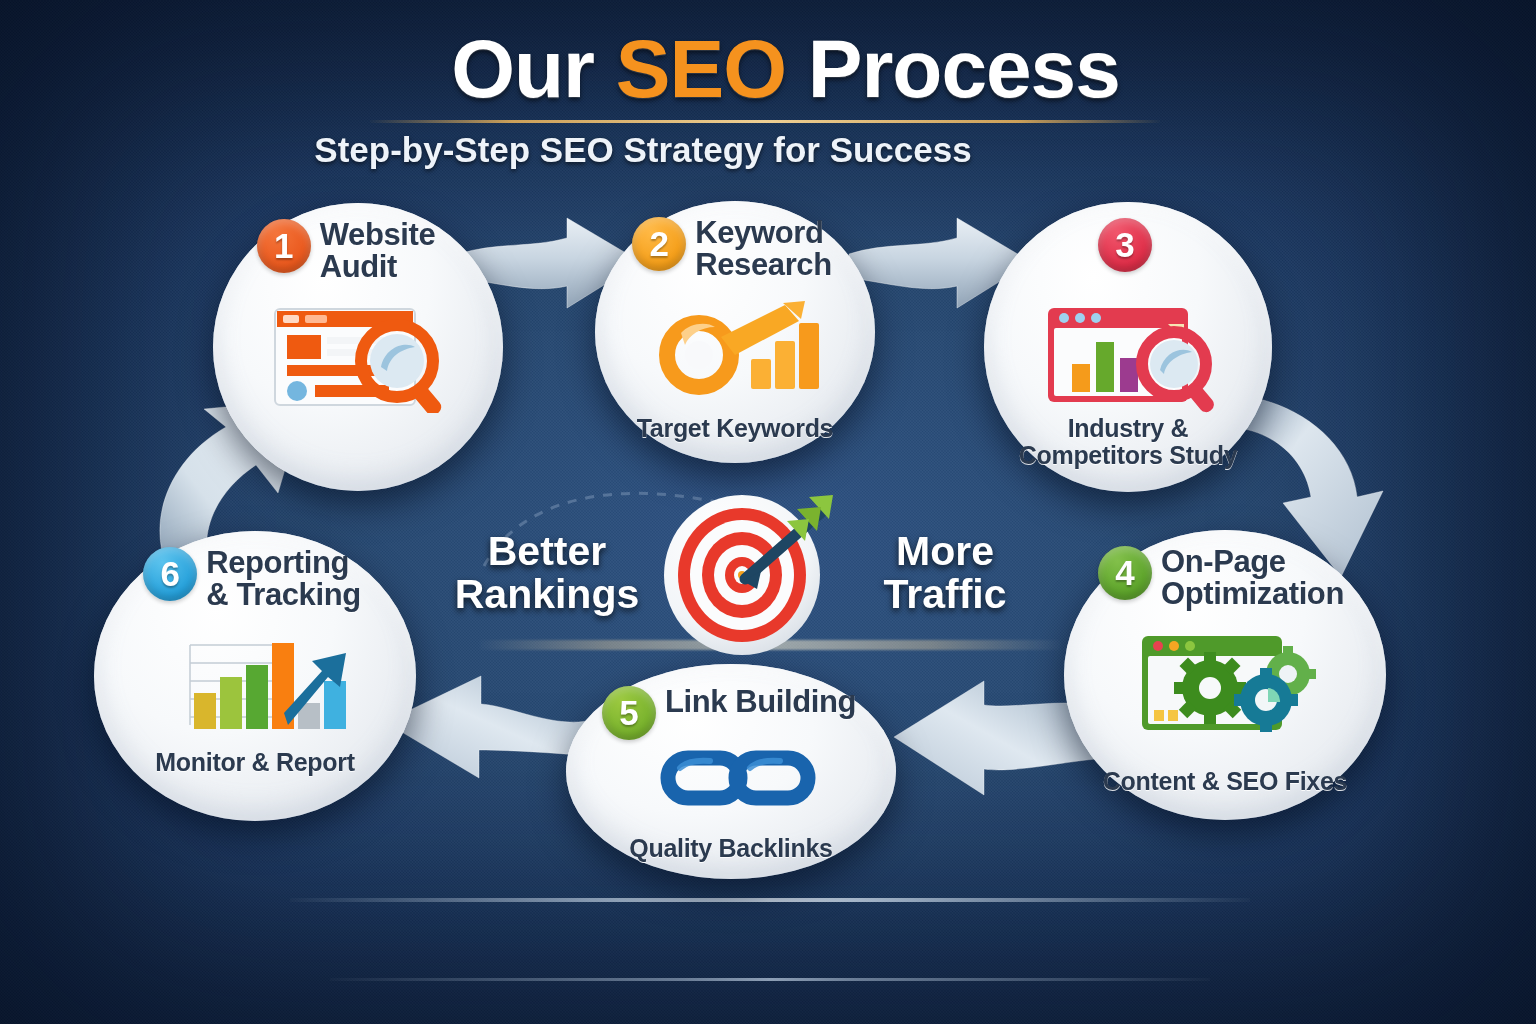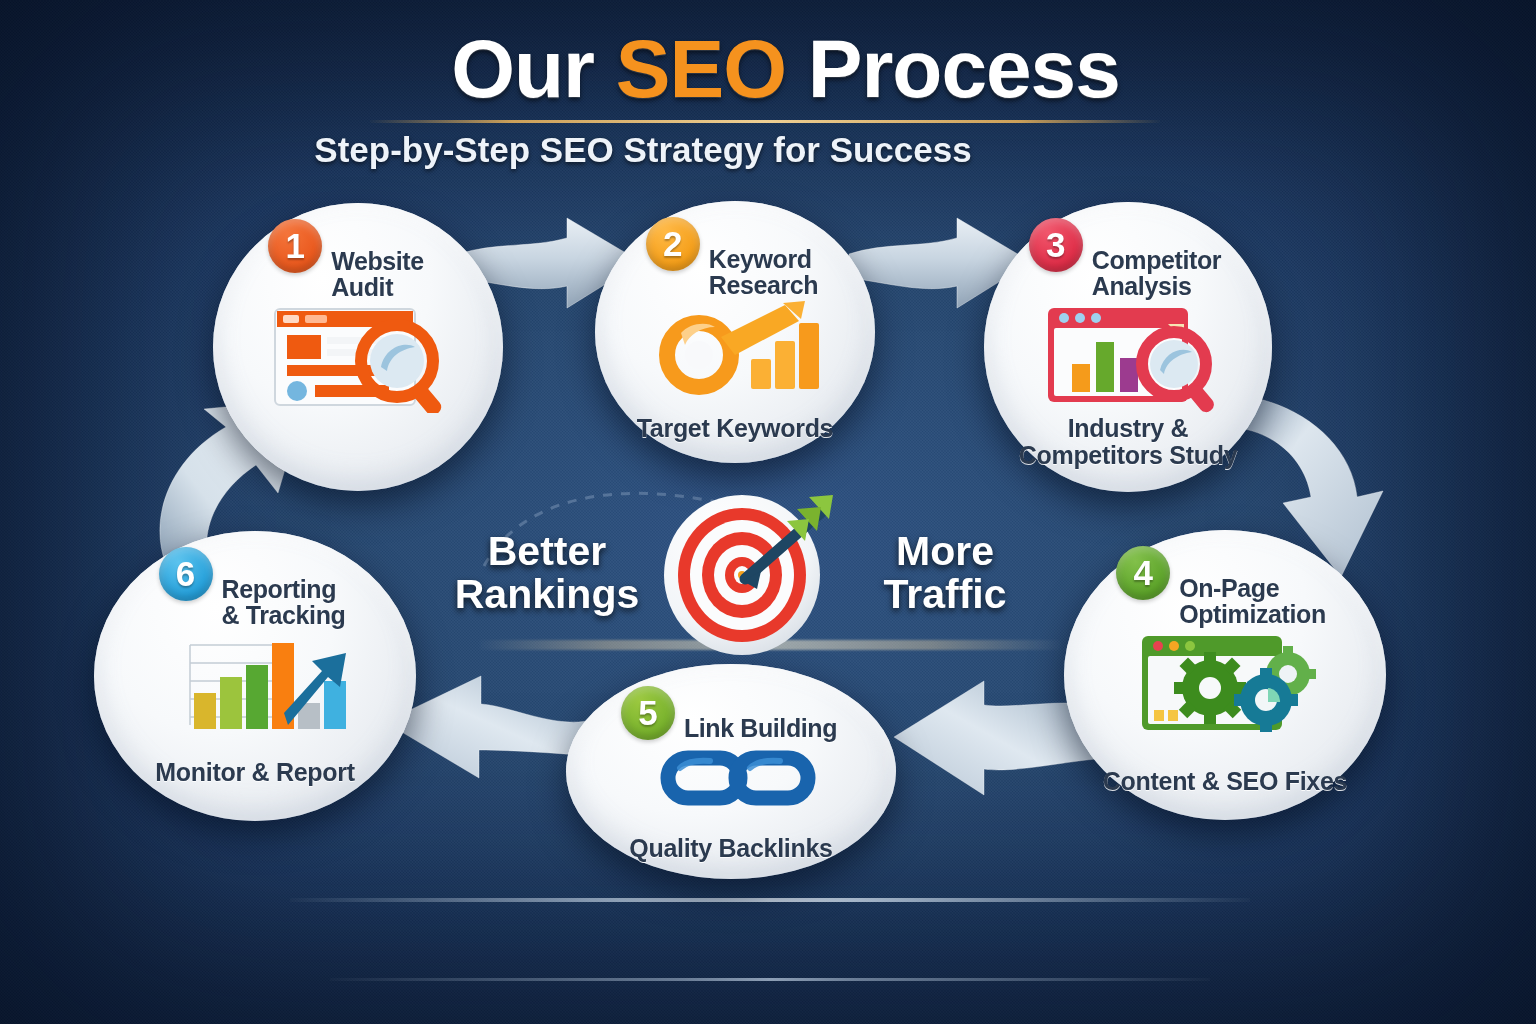--- a/index.html
+++ b/index.html
@@ -100,24 +100,23 @@
   }
   .head-row { display: flex; align-items: flex-start; gap: 9px; }
   .badge {
     width: 54px; height: 54px; flex: 0 0 54px; border-radius: 50%;
     display: flex; align-items: center; justify-content: center;
     color: #fff; font-size: 35px; font-weight: bold;
     text-shadow: 0 2px 2px rgba(0,0,0,0.3);
     box-shadow: inset 0 -4px 9px rgba(0,0,0,0.18), inset 0 4px 8px rgba(255,255,255,0.3), 0 2px 4px rgba(0,0,0,0.2);
   }
   .node-title {
-    font-size: 25px; font-weight: bold; line-height: 1.02;
+    font-size: 31px; font-weight: bold; line-height: 1.02;
     color: #2b3a4f; letter-spacing: -0.4px;
     text-shadow: 0 1px 0 rgba(255,255,255,0.85);
-    margin-top: 30px;
   }
   .node-caption {
     position: absolute; left: 0; right: 0; text-align: center;
     font-size: 25px; font-weight: bold; line-height: 1.06;
     color: #2b3a4f; letter-spacing: -0.3px;
     text-shadow: 0 1px 0 rgba(255,255,255,0.85);
   }
   .icon-wrap { position: absolute; }
 
   
@@ -142,21 +141,21 @@
   #node4 .icon-wrap { left: 74px; top: 100px; width: 190px; height: 110px; }
 
   #node5 { left: 566px; top: 664px; width: 330px; height: 215px; }
   #node5 .node-inner { padding-top: 22px; }
   #node5 .head-row { margin-left: -4px; }
   #node5 .node-caption { bottom: 18px; text-align: center; }
   #node5 .icon-wrap { left: 92px; top: 78px; width: 160px; height: 70px; }
 
   #node6 { left: 94px; top: 531px; width: 322px; height: 290px; }
   #node6 .head-row { margin-left: -6px; }
-  #node6 .node-caption { bottom: 36px; }
+  #node6 .node-caption { bottom: 46px; }
   #node6 .icon-wrap { left: 72px; top: 98px; width: 190px; height: 112px; }
 
   
   .center-label {
     position: absolute; z-index: 9;
     font-size: 41px; font-weight: bold; line-height: 1.06;
     color: #ffffff; text-align: center;
     text-shadow: 0 3px 6px rgba(0,0,0,0.7);
   }
   #label-left  { left: 432px; top: 530px; width: 230px; }
@@ -309,24 +308,20 @@
       <div class="node-caption">
         <div>Target Keywords</div>
       </div>
     </div>
   </div>
 
   <div class="node" id="node3">
     <div class="node-inner">
       <div class="head-row">
         <div class="badge" style="background:radial-gradient(circle at 36% 28%, #f1566c, #e0304a 60%, #c01f36)">3</div>
-        <div class="node-title">
-          <div>Competitor</div>
-            <div>Analysis</div>
-        </div>
       </div>
       <div class="icon-wrap">
         <svg viewBox="0 0 185 112" width="185" height="112">
           <rect x="4" y="6" width="140" height="94" rx="6" fill="#e33b4f"></rect>
           <rect x="10" y="26" width="128" height="68" rx="2" fill="#fbfcfd"></rect>
           <circle cx="20" cy="16" r="5" fill="#9fd0ef"></circle>
             <circle cx="36" cy="16" r="5" fill="#9fd0ef"></circle>
             <circle cx="52" cy="16" r="5" fill="#9fd0ef"></circle>
           <path d="M124,22 L140,22 L140,38 Z" fill="#f6e4b4"></path>
           <rect x="28" y="62" width="18" height="28" fill="#f59b1b"></rect>

